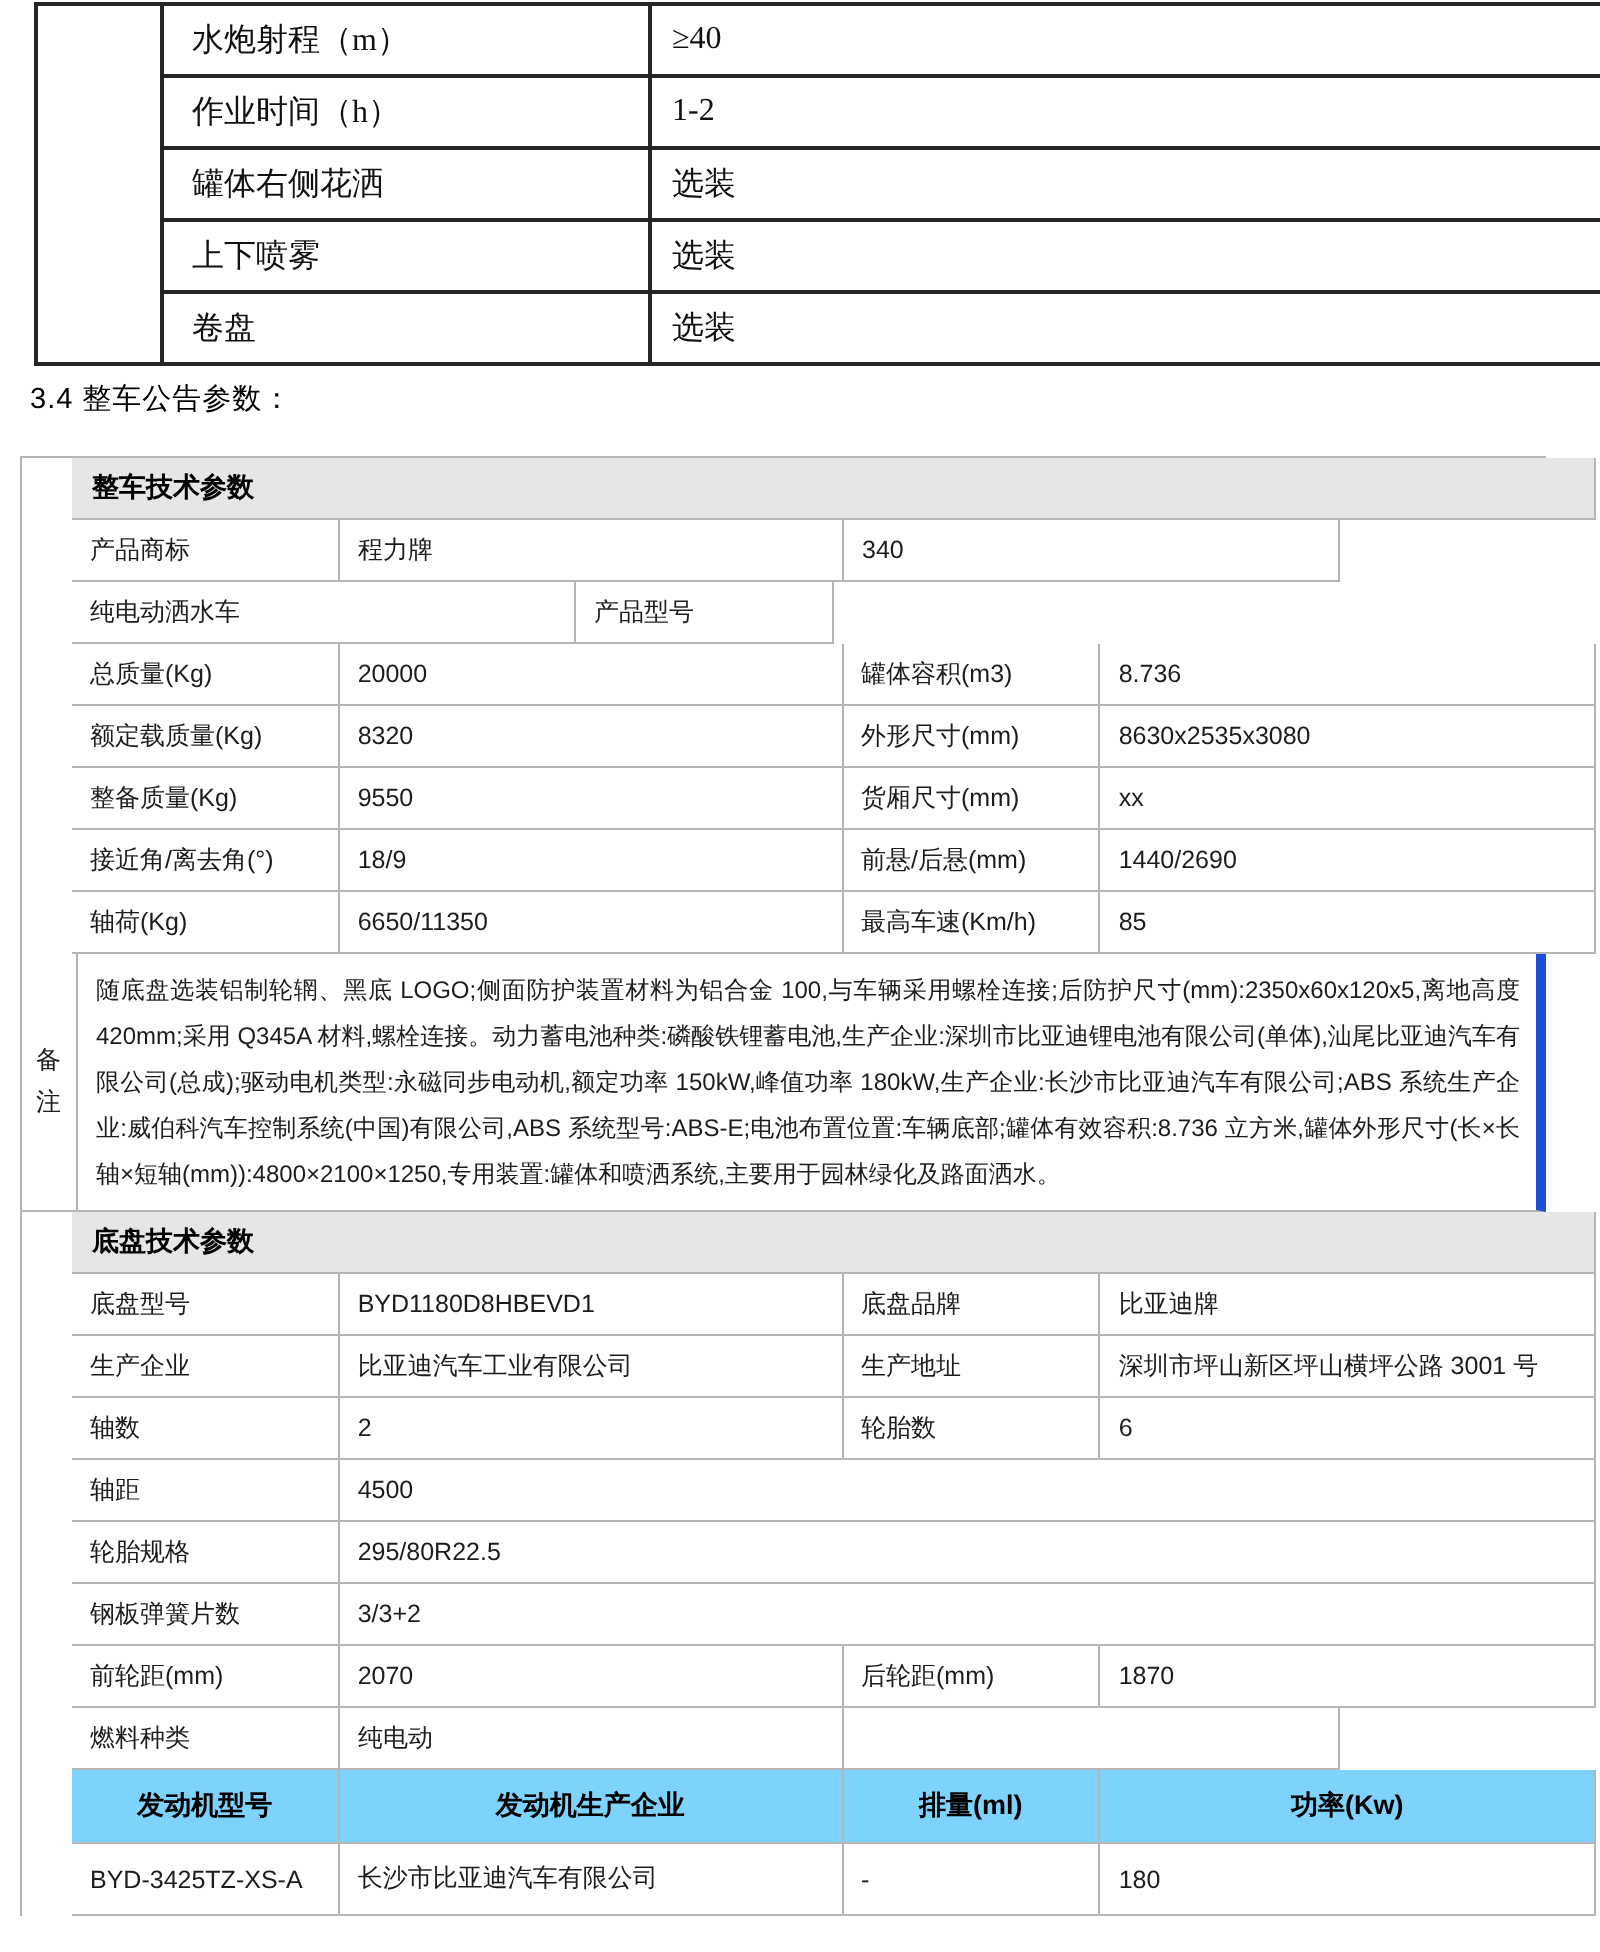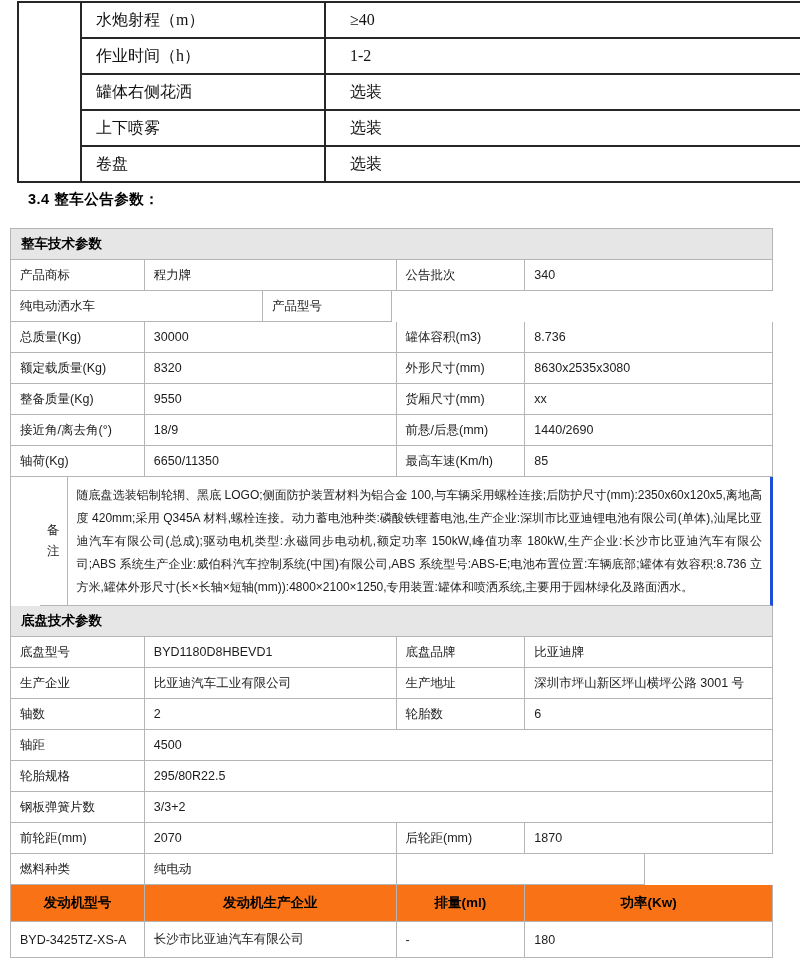--- a/index.html
+++ b/index.html
@@ -6,51 +6,51 @@
   html,body { width:800px; height:976px; background:#ffffff; overflow:hidden; position:relative;
               font-family:"Liberation Sans","DejaVu Sans",sans-serif; color:#1c1c1c; }
 
   
   .top-table { position:absolute; left:17px; top:1px; width:785px; border-collapse:collapse;
                font-family:"Liberation Serif","DejaVu Serif",serif; table-layout:fixed; }
   .top-table td { border:2px solid #262626; height:36px; vertical-align:middle;
                   font-size:16px; color:#111; }
   .top-table td.c-spacer { width:63px; }
   .top-table td.c-label  { width:244px; padding-left:14px; }
-  .top-table td.c-value  { padding-left:24px;border-radius:15px; }
-
-  
-  .sec-heading { position:absolute; left:28px; top:190px; font-size:14.5px; font-weight:bold;
+  .top-table td.c-value  { padding-left:10px;border-radius:15px; }
+
+  
+  .sec-heading { position:absolute; left:15px; top:190px; font-size:14.5px; font-weight:normal;
                  color:#000; letter-spacing:0.5px; }
 
   
   .param-table { position:absolute; left:10px; top:228px; width:763px;
                  border-top:1px solid #b5b5b5; border-left:1px solid #b5b5b5;
                  font-size:12.5px; }
-  .prow { display:flex; width:100%; }
+  .prow { display:flex; width:100%;margin-left:25px; }
   .pcell { border-right:1px solid #b5b5b5; border-bottom:1px solid #b5b5b5;
            display:flex; align-items:center; padding-left:9px; min-height:30px;
            overflow:hidden; white-space:nowrap; }
   .h30 .pcell { height:31px; }
   .w-l1 { width:134px;text-align:right; } .w-v1 { width:252px; } .w-l2 { width:129px; } .w-v2 { width:248px; }
   .w-span3 { width:629px; }
   .w-full { width:100%; }
   .sec-row .pcell { background:#e6e6e6; font-weight:bold; font-size:13.5px; height:31px;
                     padding-left:10px; color:#000; }
   
   .remark-row { display:flex; }
   .remark-label { width:28px; border-right:1px solid #b5b5b5; border-bottom:1px solid #b5b5b5;
-                  display:flex; align-items:center; justify-content:center; text-align:center;
+                  display:flex; align-items:center; justify-content:center; text-align:left;
                   font-size:12.5px; line-height:21px; width:28px; word-break:break-all;
-                  padding:0 7px;margin-left:29px; }
-  .remark-text { width:735px; border-right:3px solid #1d4ed8; border-bottom:1px solid #b5b5b5;
+                  padding:0 7px; }
+  .remark-text { width:735px; border-right:5px solid #1d4ed8; border-bottom:1px solid #b5b5b5;
                  padding:7px 8px 6px 9px; font-size:12px; line-height:23px;
                  text-align:justify; color:#1c1c1c; }
   
-  .engine-head .pcell { background:#f97316; font-weight:bold; font-size:13.5px; height:37px;
+  .engine-head .pcell { background:#7dd3fc; font-weight:bold; font-size:13.5px; height:37px;
                         justify-content:center; padding-left:0; color:#000; }
   .engine-data .pcell { height:36px; }
 </style>
 </head>
 <body>
 
 <table class="top-table">
   <colgroup>
       <col style="width:63px">
       <col style="width:244px">
@@ -85,30 +85,29 @@
 
 <div class="param-table">
 
   <div class="prow sec-row">
     <div class="pcell w-full">整车技术参数</div>
   </div>
 
   <div class="prow h30">
     <div class="pcell w-l1">产品商标</div>
     <div class="pcell w-v1">程力牌</div>
-    <div class="pcell w-l2">公告批次</div>
     <div class="pcell w-v2">340</div>
   </div>
   <div class="prow h30">
     <div class="pcell w-v1">纯电动洒水车</div>
     <div class="pcell w-l2">产品型号</div>
   </div>
   <div class="prow h30">
     <div class="pcell w-l1">总质量(Kg)</div>
-    <div class="pcell w-v1">30000</div>
+    <div class="pcell w-v1">20000</div>
     <div class="pcell w-l2">罐体容积(m3)</div>
     <div class="pcell w-v2">8.736</div>
   </div>
   <div class="prow h30">
     <div class="pcell w-l1">额定载质量(Kg)</div>
     <div class="pcell w-v1">8320</div>
     <div class="pcell w-l2">外形尺寸(mm)</div>
     <div class="pcell w-v2">8630x2535x3080</div>
   </div>
   <div class="prow h30">

